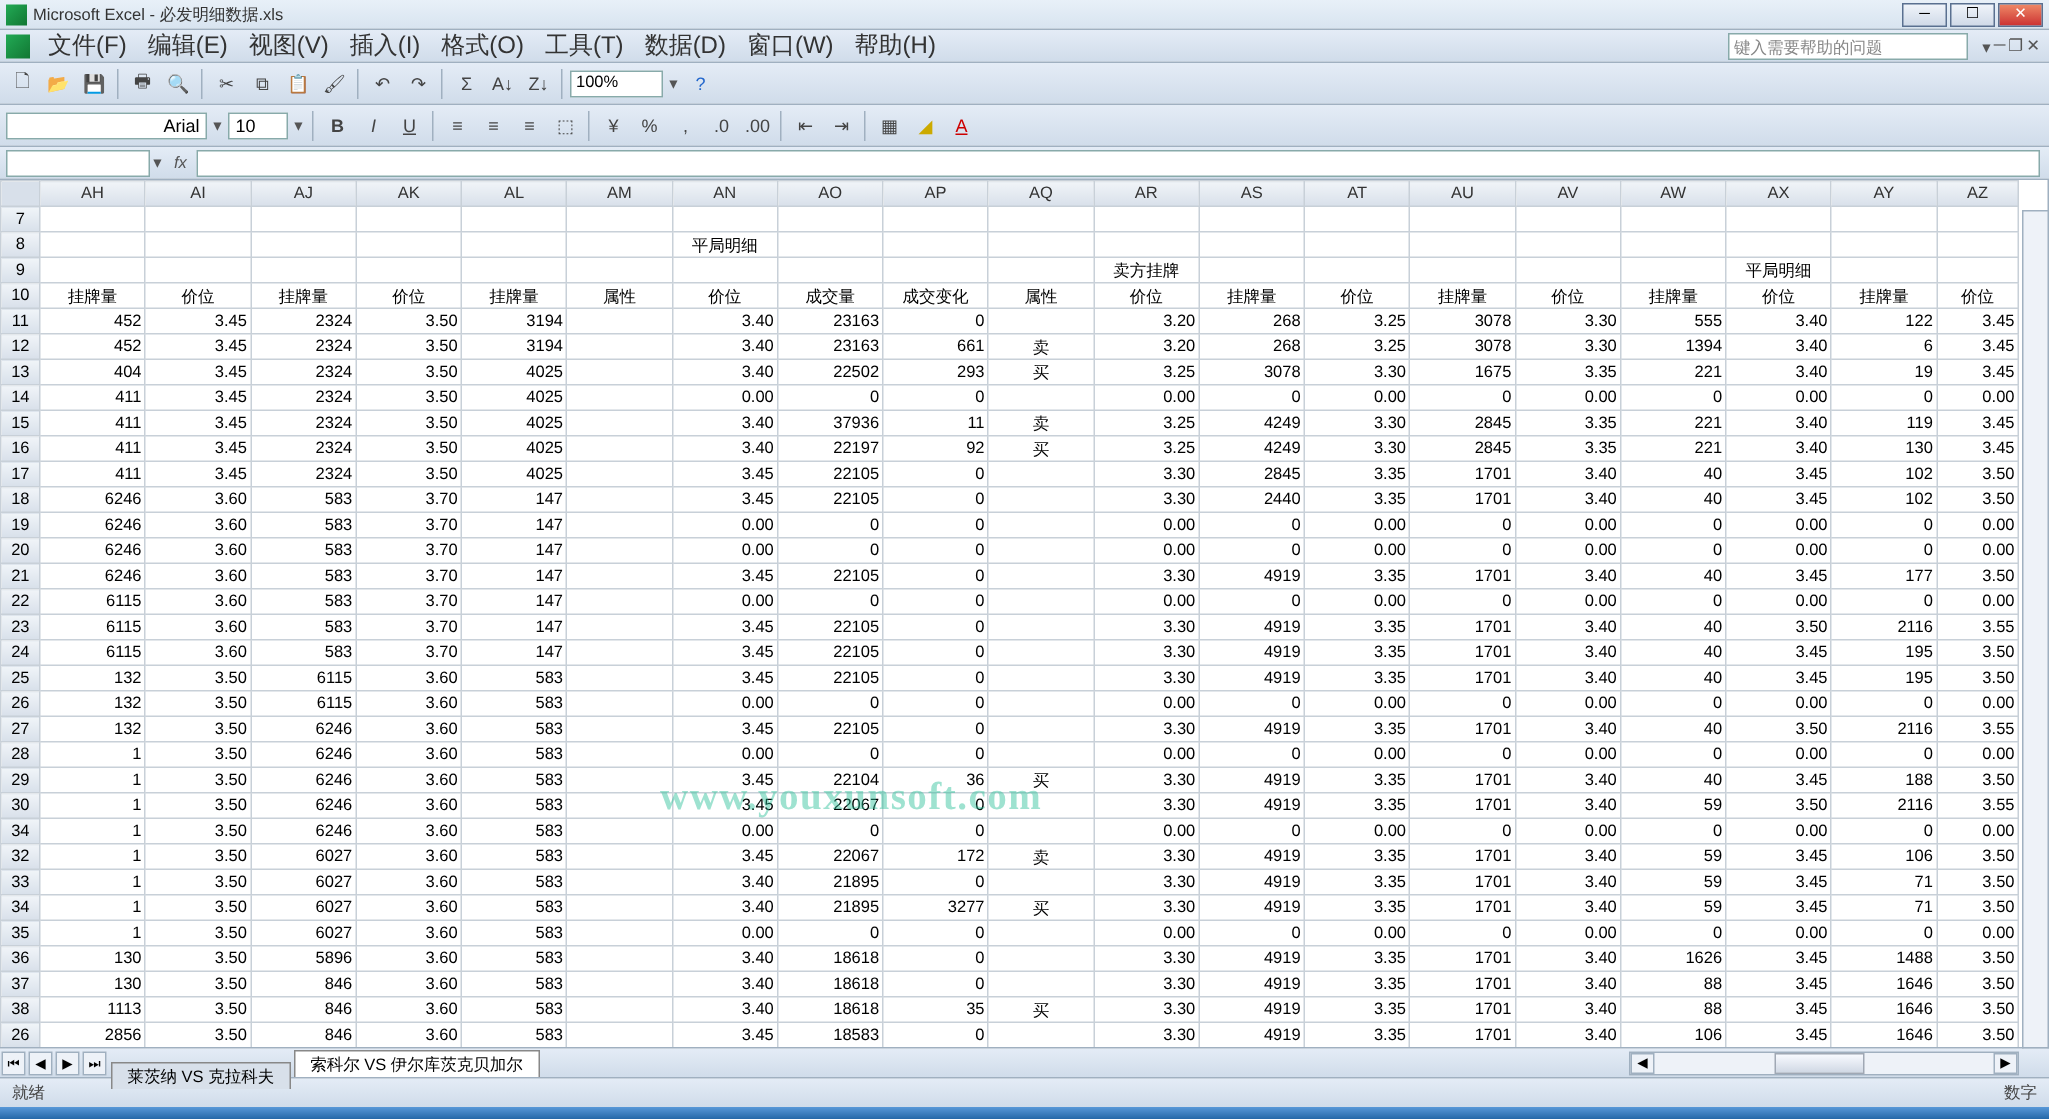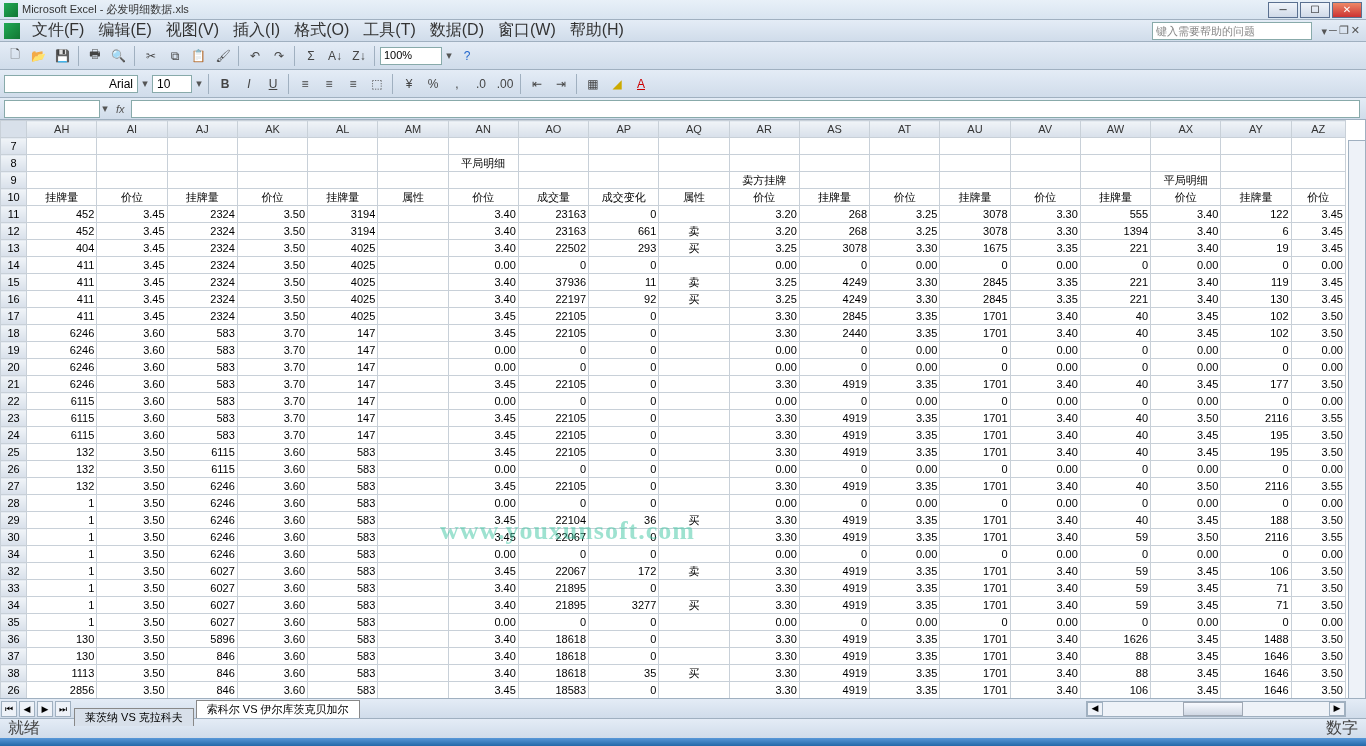--- a/index.html
+++ b/index.html
@@ -48,21 +48,21 @@
 
 .sheet-tabs { height: 20px; background: linear-gradient(#e4ecf6,#d0dcea); display:flex; align-items:center; border-top:1px solid #a0b0c0; position:relative; }
 .nav-btn { width:16px; height:16px; border:1px solid #a0b0c0; background:#eef2f8; margin:0 1px; text-align:center; font-size:9px; cursor:pointer; line-height:14px; }
 .tab { height:18px; padding:0 10px; border:1px solid #888; border-bottom:none; background:#fff; font-size:11px; margin-left:2px; cursor:pointer; display:flex; align-items:center; }
 .tab.inactive { background:#d8e0ea;margin-top:16px; }
 .hscroll { position:absolute; right:20px; bottom:1px; width:260px; height:16px; border:1px solid #a0b0c0; background:#eef2f8; display:flex; }
 .hscroll .thumb { width:60px; background:linear-gradient(#f8faff,#d0d8e4); border:1px solid #a0a8b4; margin-left:80px; }
 .hscroll .arr { width:16px; border:1px solid #a0b0c0; text-align:center; font-size:9px; }
 .vscroll { position:absolute; right:0; top:140px; width:18px; height:560px; border:1px solid #a0b0c0; background:#eef2f8; }
 
-.status-bar { height:20px; background:linear-gradient(#e4ecf6,#d0dcea); border-top:1px solid #a0b0c0; display:flex; align-items:center; padding:0 8px; font-size:16px; color:#444; justify-content:space-between;text-align:center; }
+.status-bar { height:20px; background:linear-gradient(#e4ecf6,#d0dcea); border-top:1px solid #a0b0c0; display:flex; align-items:center; padding:0 8px; font-size:11px; color:#444; justify-content:space-between;text-align:center; }
 
 .taskbar { position:absolute; bottom:0; left:0; right:0; height:8px; background:linear-gradient(#5898d8,#2468a8); }
 </style>
 </head>
 <body>
 
 <div class="title-bar">
   <span class="excel-icon"></span>
   <span class="title-text">
     <span>Microsoft Excel</span> - <span>必发明细数据.xls</span>

